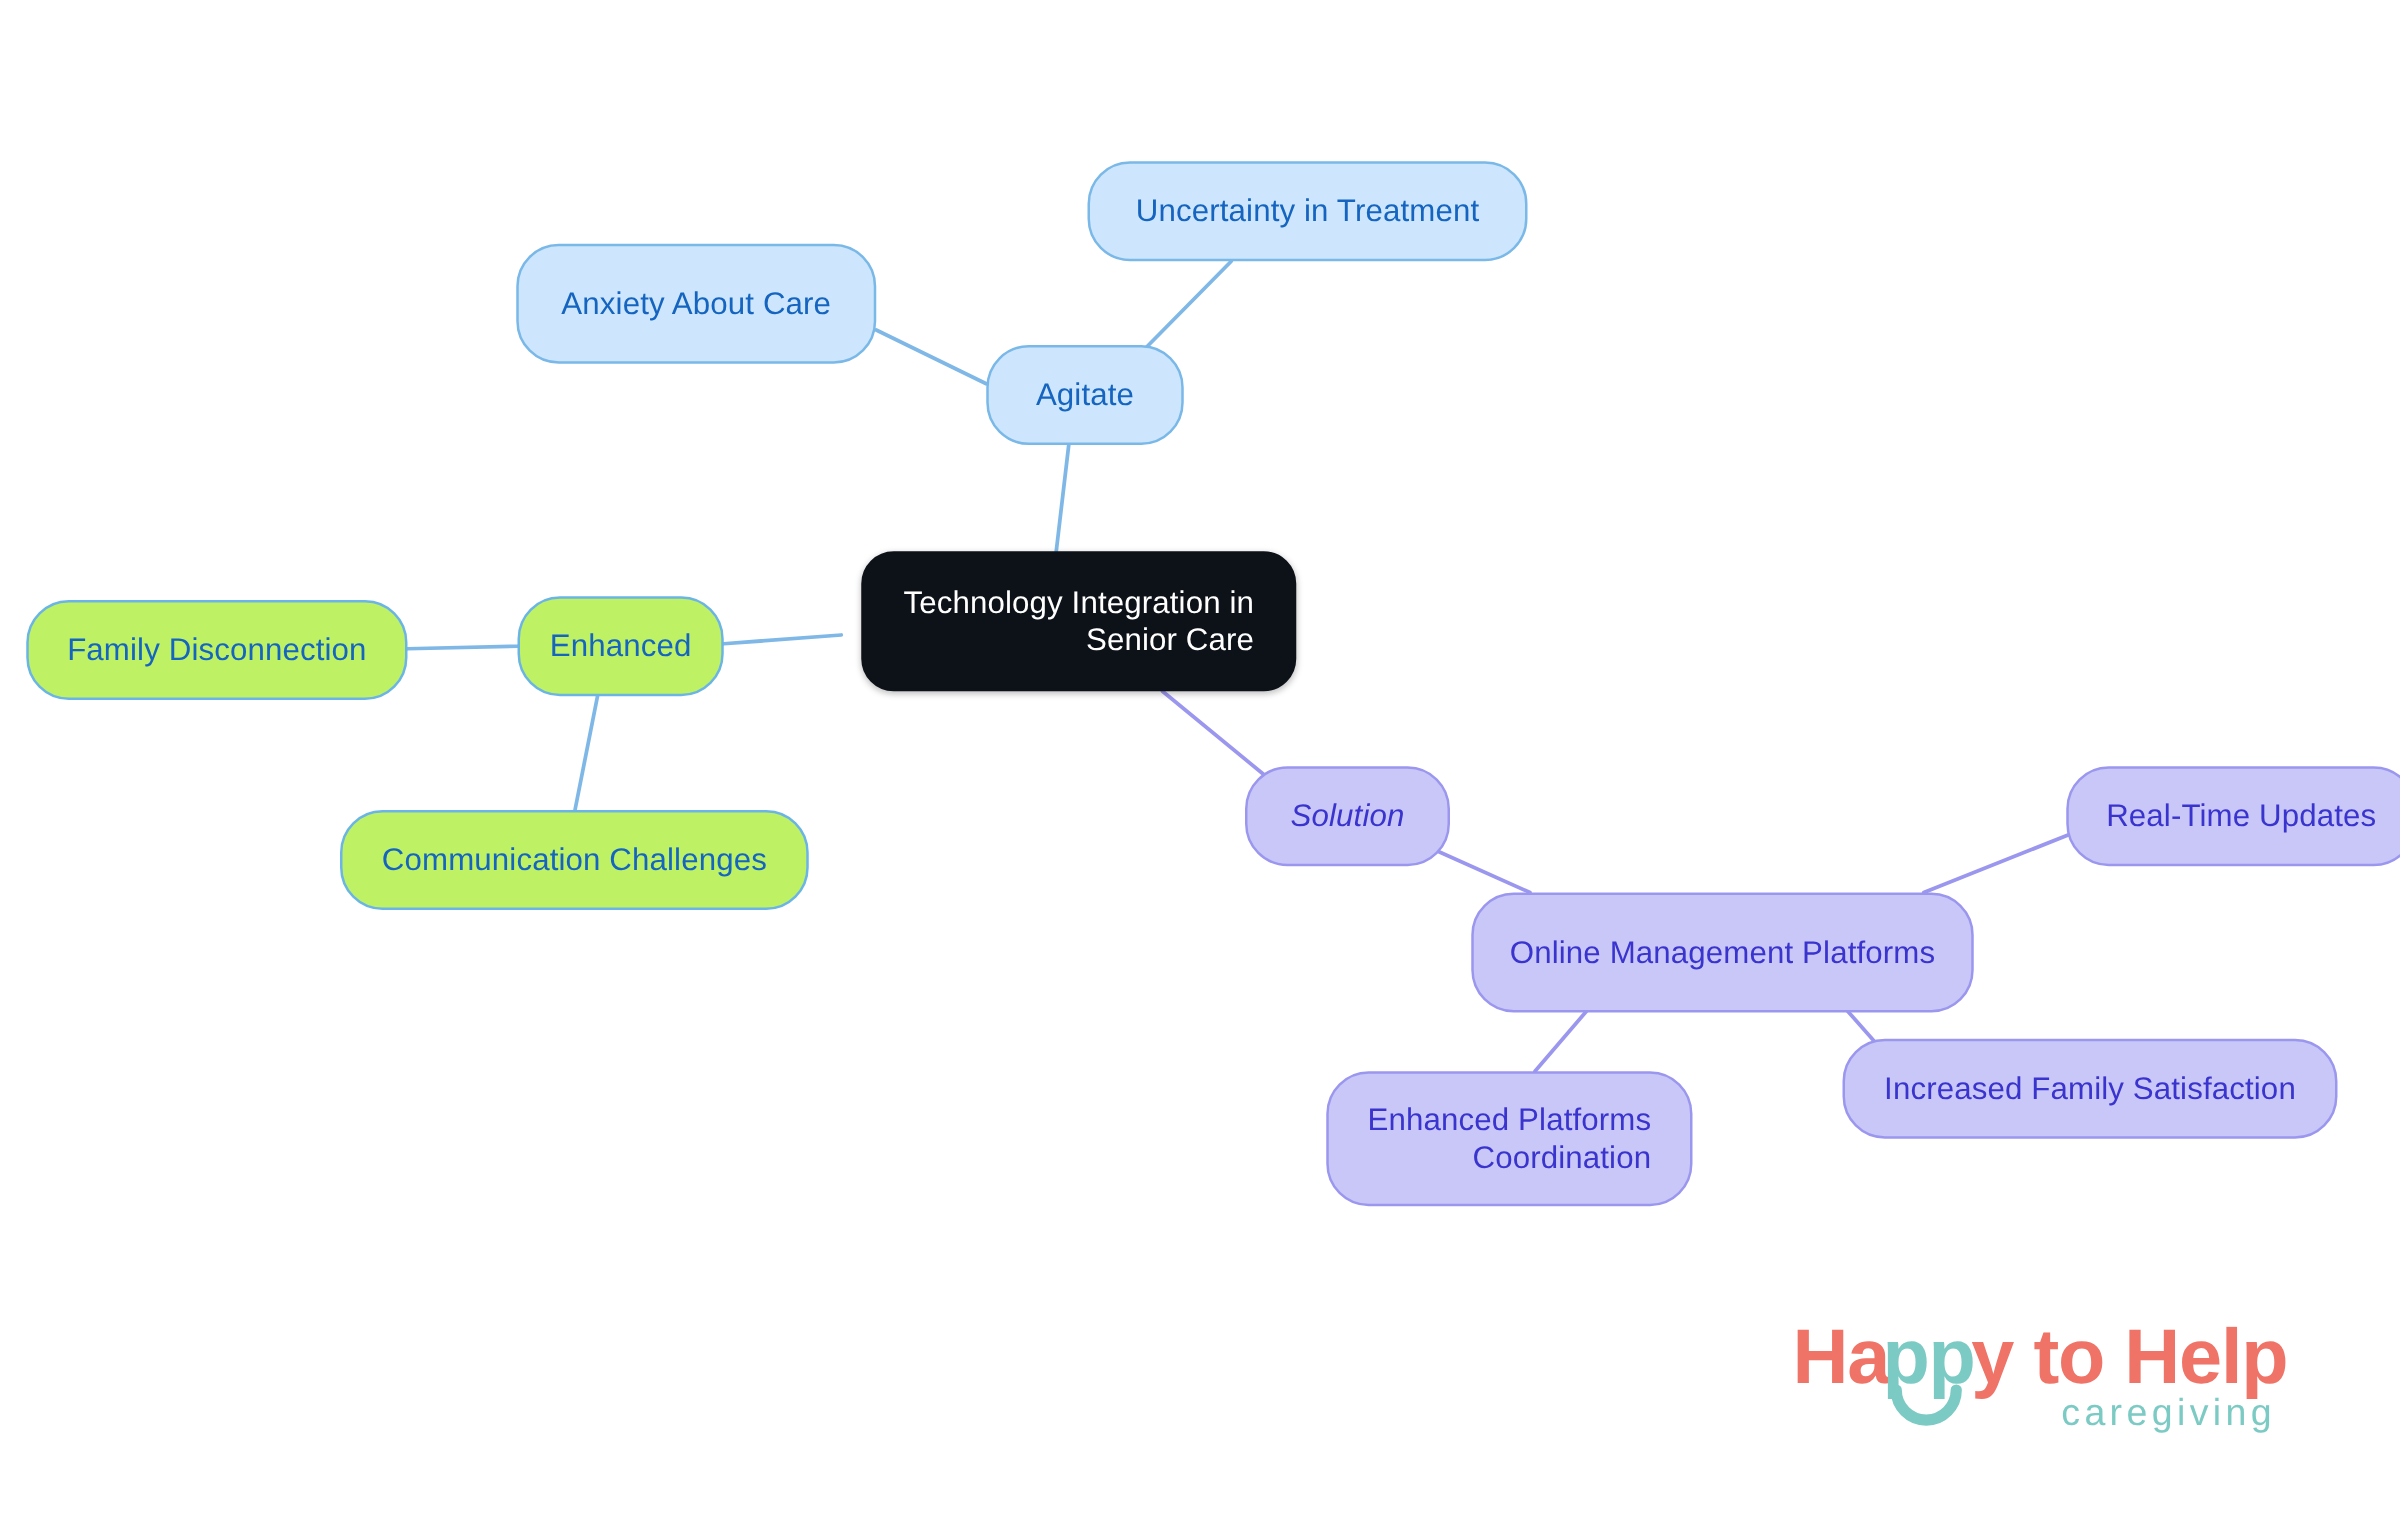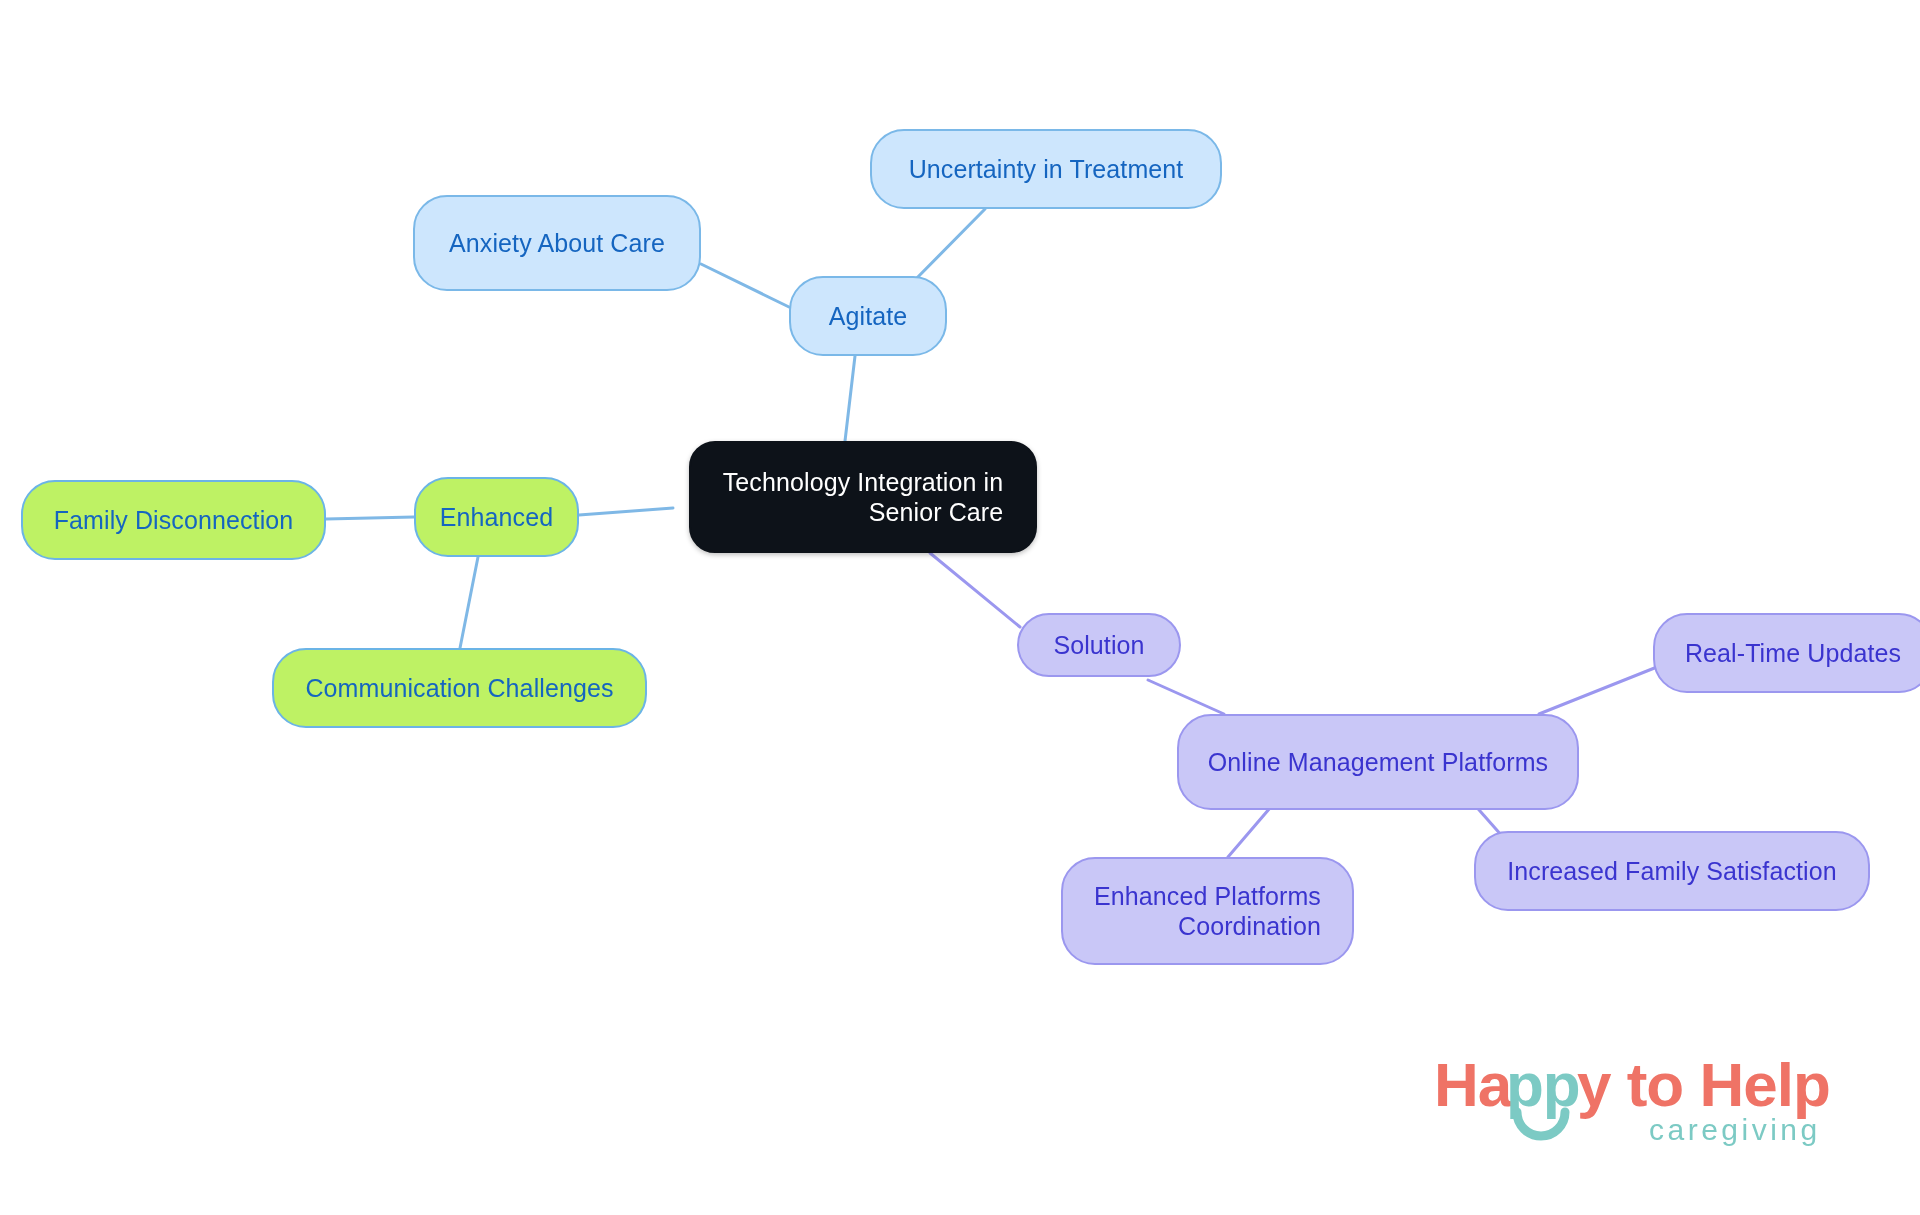--- a/index.html
+++ b/index.html
@@ -98,21 +98,21 @@
 
   <div id="node-layer">
       <div class="node root" style="left: 673px; top: 441px; width: 348px; height: 112px; margin-left: 16px;"><span>Technology Integration in
 Senior Care</span></div>
       <div class="node blue-1" style="left: 789px; top: 276px; width: 158px; height: 80px;"><span>Agitate</span></div>
       <div class="node blue-1" style="left: 870px; top: 129px; width: 352px; height: 80px;"><span>Uncertainty in Treatment</span></div>
       <div class="node blue-1" style="left: 413px; top: 195px; width: 288px; height: 96px;"><span>Anxiety About Care</span></div>
       <div class="node blue-2" style="left: 414px; top: 477px; width: 165px; height: 80px;"><span>Enhanced</span></div>
       <div class="node blue-2" style="left: 21px; top: 480px; width: 305px; height: 80px;"><span>Family Disconnection</span></div>
       <div class="node blue-2" style="left: 272px; top: 648px; width: 375px; height: 80px;"><span>Communication Challenges</span></div>
-      <div class="node purple" style="left: 1017px; top: 613px; width: 164px; height: 64px;"><span>Solution</span></div>
+      <div class="node purple" style="left: 996px; top: 613px; width: 164px; height: 80px; font-style: italic;"><span>Solution</span></div>
       <div class="node purple" style="left: 1177px; top: 714px; width: 402px; height: 96px;"><span>Online Management Platforms</span></div>
       <div class="node purple" style="left: 1653px; top: 613px; width: 280px; height: 80px;"><span>Real-Time Updates</span></div>
       <div class="node purple" style="left: 1474px; top: 831px; width: 396px; height: 80px;"><span>Increased Family Satisfaction</span></div>
       <div class="node purple" style="left: 1061px; top: 857px; width: 293px; height: 108px;"><span>Enhanced Platforms
 Coordination</span></div>
     </div>
 
   <div id="logo">
     <svg viewBox="0 0 470 100" width="470" height="100">
       <text id="logo-ha" x="0" y="58" font-family="'Liberation Sans', sans-serif" font-size="62" font-weight="bold" letter-spacing="-1" fill="#ef7366">Ha</text>

